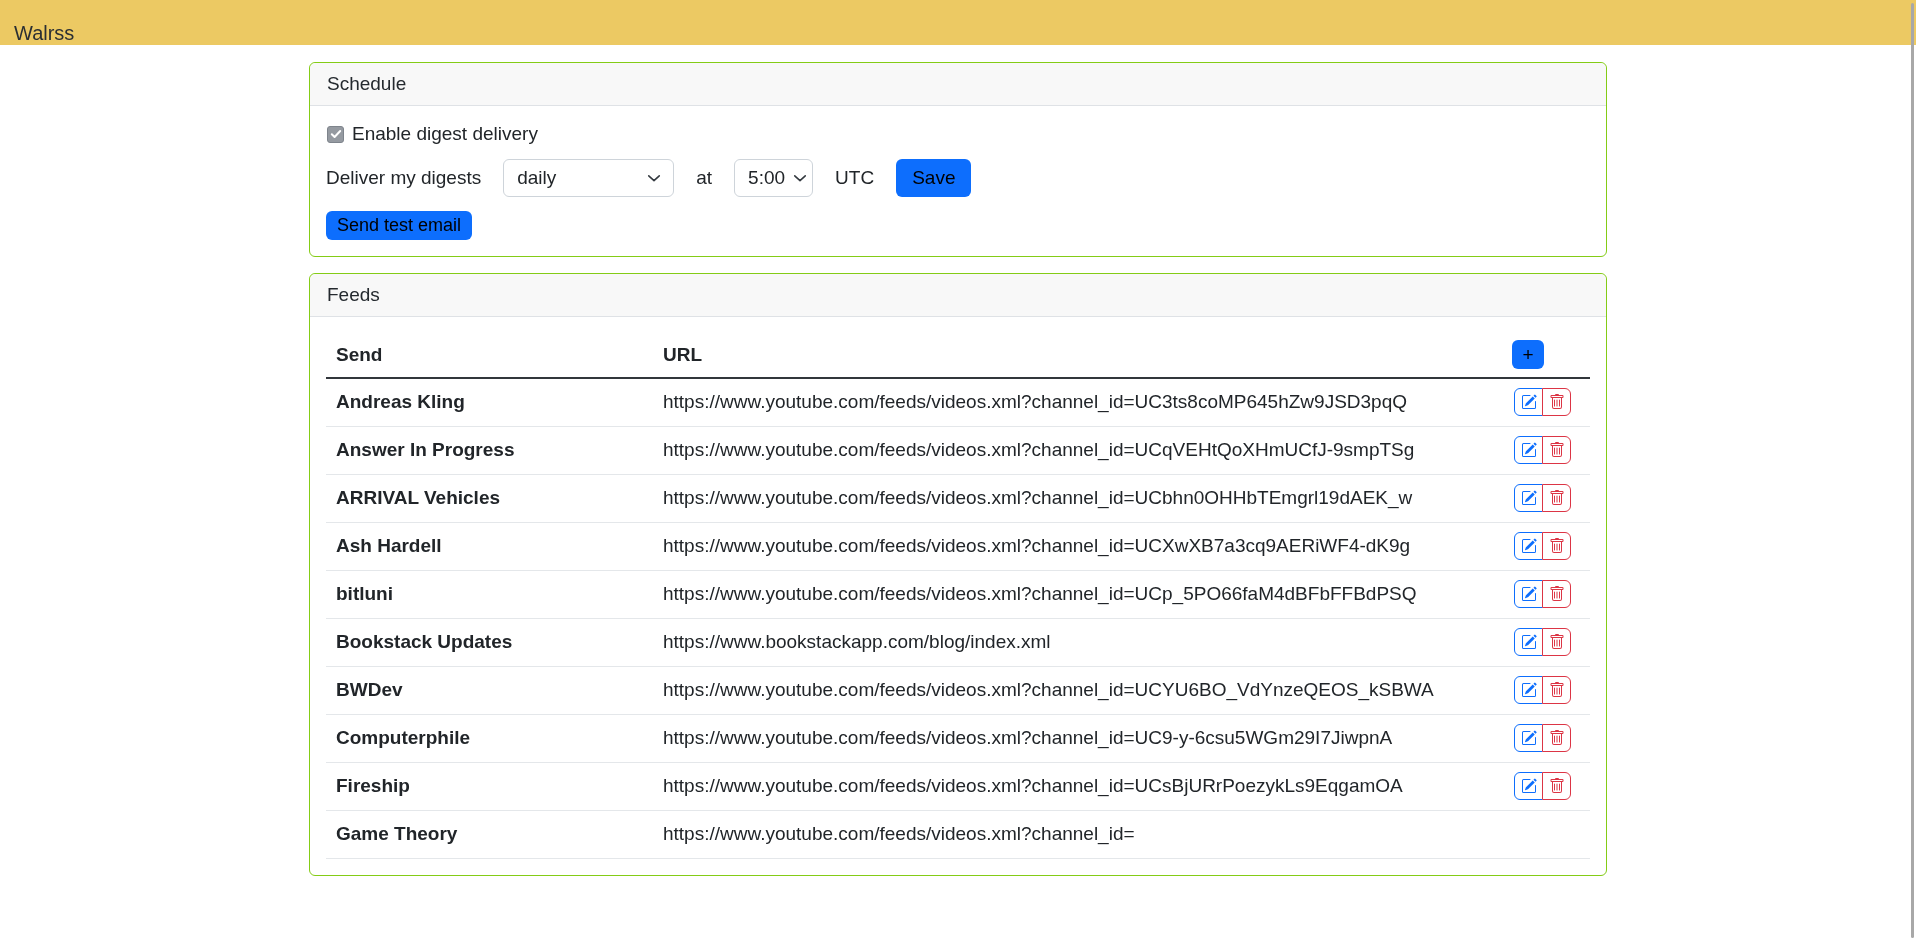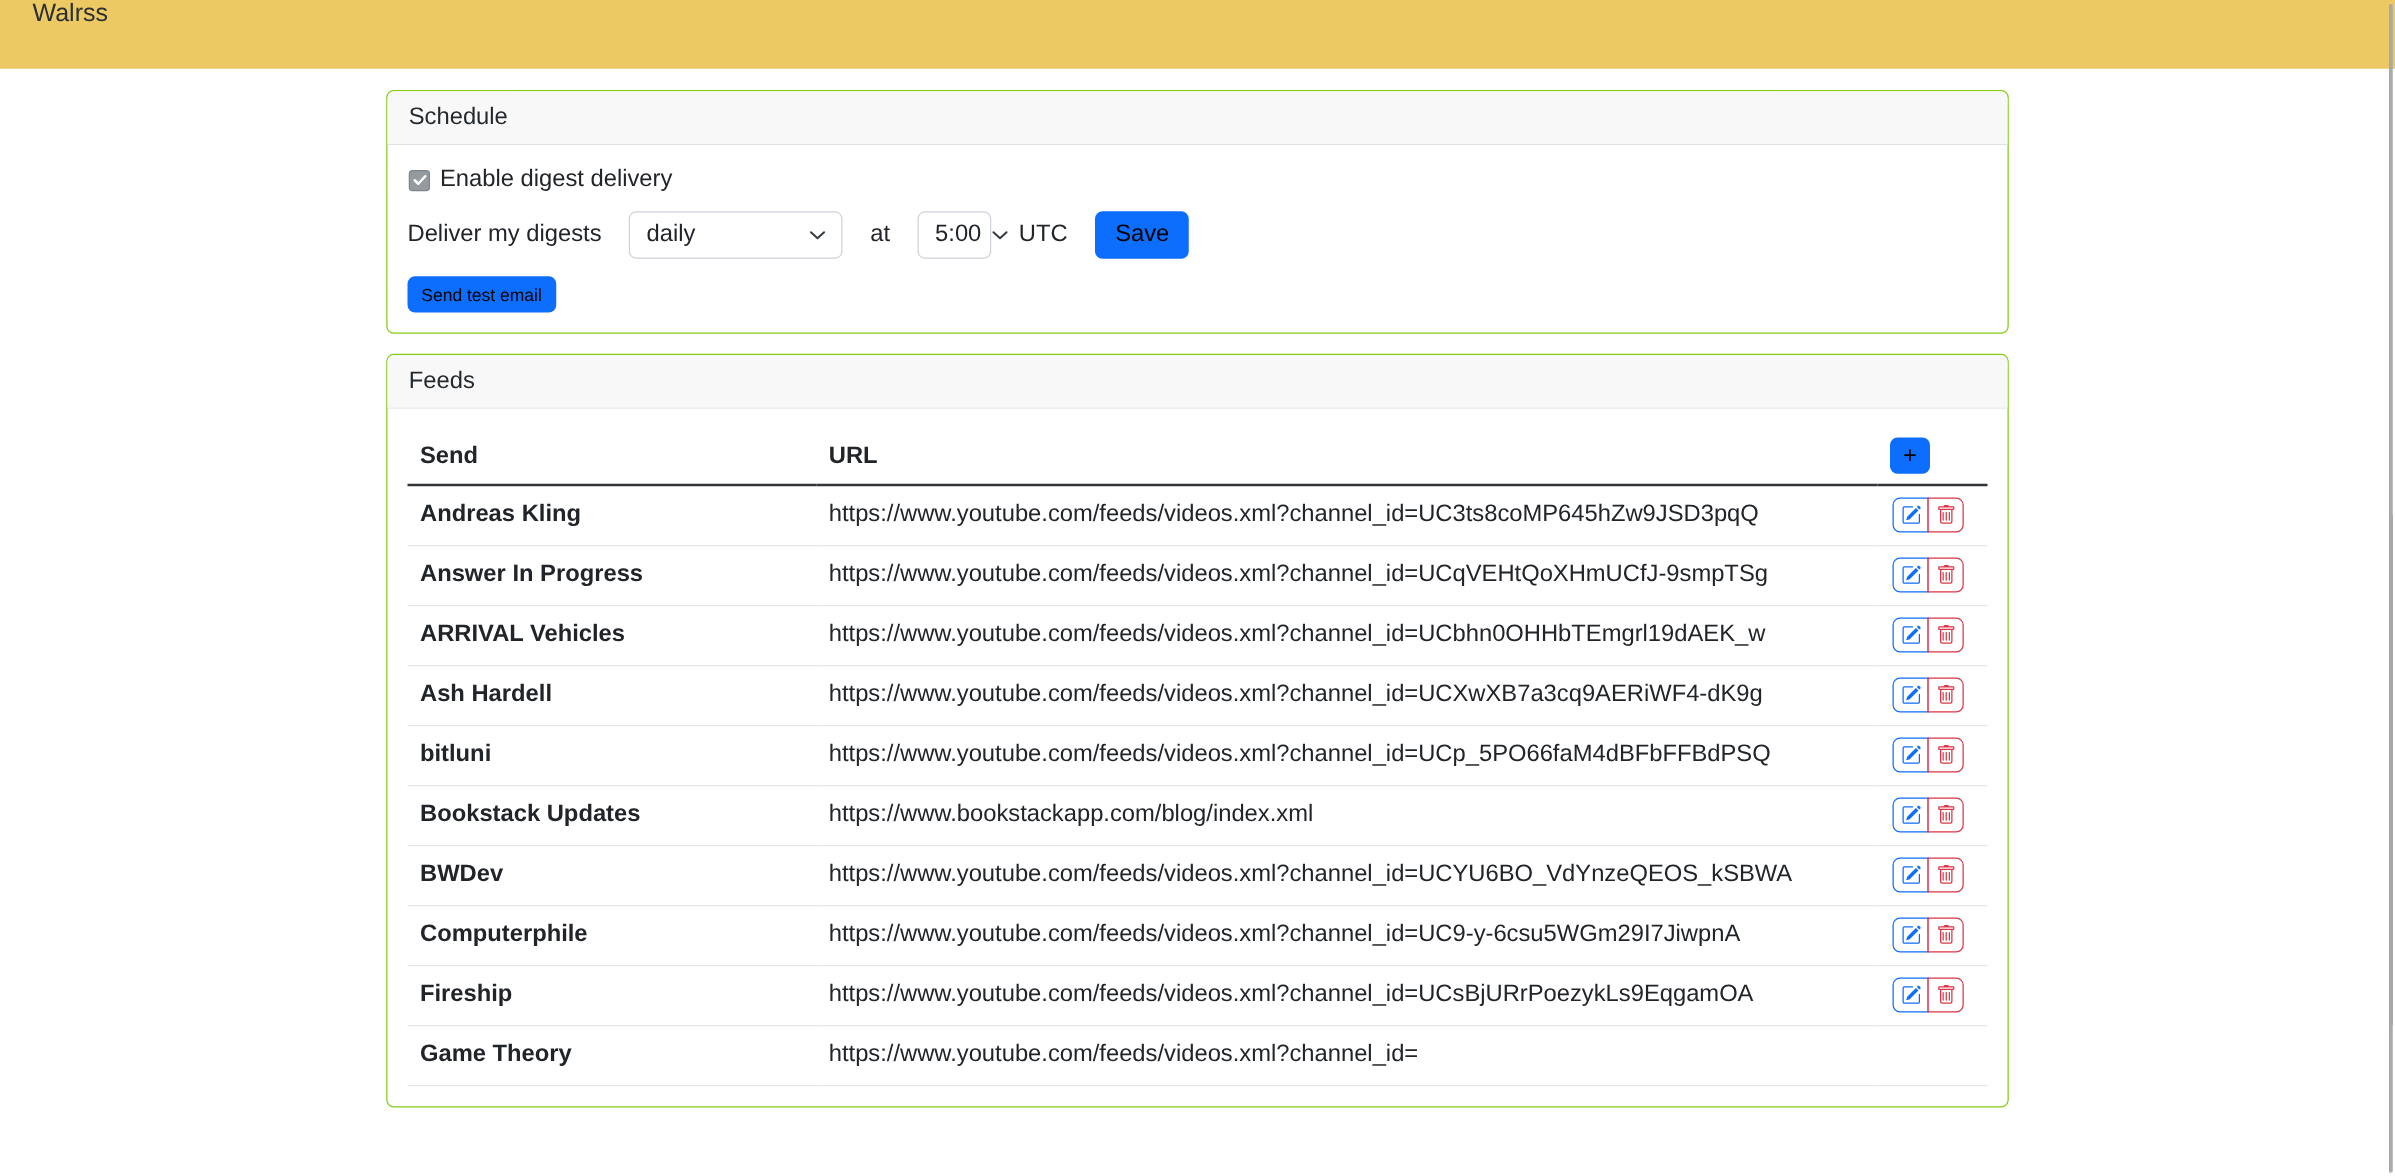--- a/index.html
+++ b/index.html
@@ -6,25 +6,25 @@
   html, body { width: 1916px; height: 941px; overflow: hidden; }
   body {
     font-family: "Liberation Sans", sans-serif;
     color: #212529;
     background: #ffffff;
     position: relative;
   }
 
   
   .navbar {
-    height: 55px;
+    height: 45px;
     background: #ecc963;
     display: flex;
-    align-items: flex-start;
-    padding: 0 26px;
+    align-items: flex-end;
+    padding: 0 14px;
   }
   .brand { font-size: 20px; color: #2b2f33; cursor: pointer; }
 
   
   .scrollbar {
     position: fixed;
     top: 3px; right: 2px;
     width: 3px; height: 935px;
     background: #a8a8a8;
     border-radius: 2px;
@@ -72,30 +72,30 @@
     height: 38px;
     border: 1px solid #ced4da;
     border-radius: 6px;
     background: #fff;
     display: inline-flex; align-items: center; justify-content: space-between;
     padding: 0 12px 0 13px;
     font-size: 19px;
     cursor: pointer;
   }
   .select-interval { width: 171px; }
-  .select-time { width: 59px; }
+  .select-time { width: 79px; }
   .chev { flex: 0 0 auto; margin-left: 8px; }
 
   .btn { border: none; cursor: pointer; font-family: inherit; }
   .btn-primary {
     background: #0d6efd; color: #000000;
     border-radius: 6px;
   }
   .btn-save { height: 38px; padding: 0 16px; font-size: 19px; }
-  .btn-test { height: 29px; padding: 0 11px; font-size: 14px; margin-top: 14px; display: inline-block; }
+  .btn-test { height: 29px; padding: 0 11px; font-size: 18px; margin-top: 14px; display: inline-block; }
 
   
   table.feeds { width: 100%; border-collapse: collapse; table-layout: fixed; font-size: 19px; }
   col.c-name { width: 327px; }
   col.c-actions { width: 88px; }
   thead th {
     text-align: left;
     font-weight: 700;
     padding: 7px 10px 8px;
     border-bottom: 2px solid #31363b;

